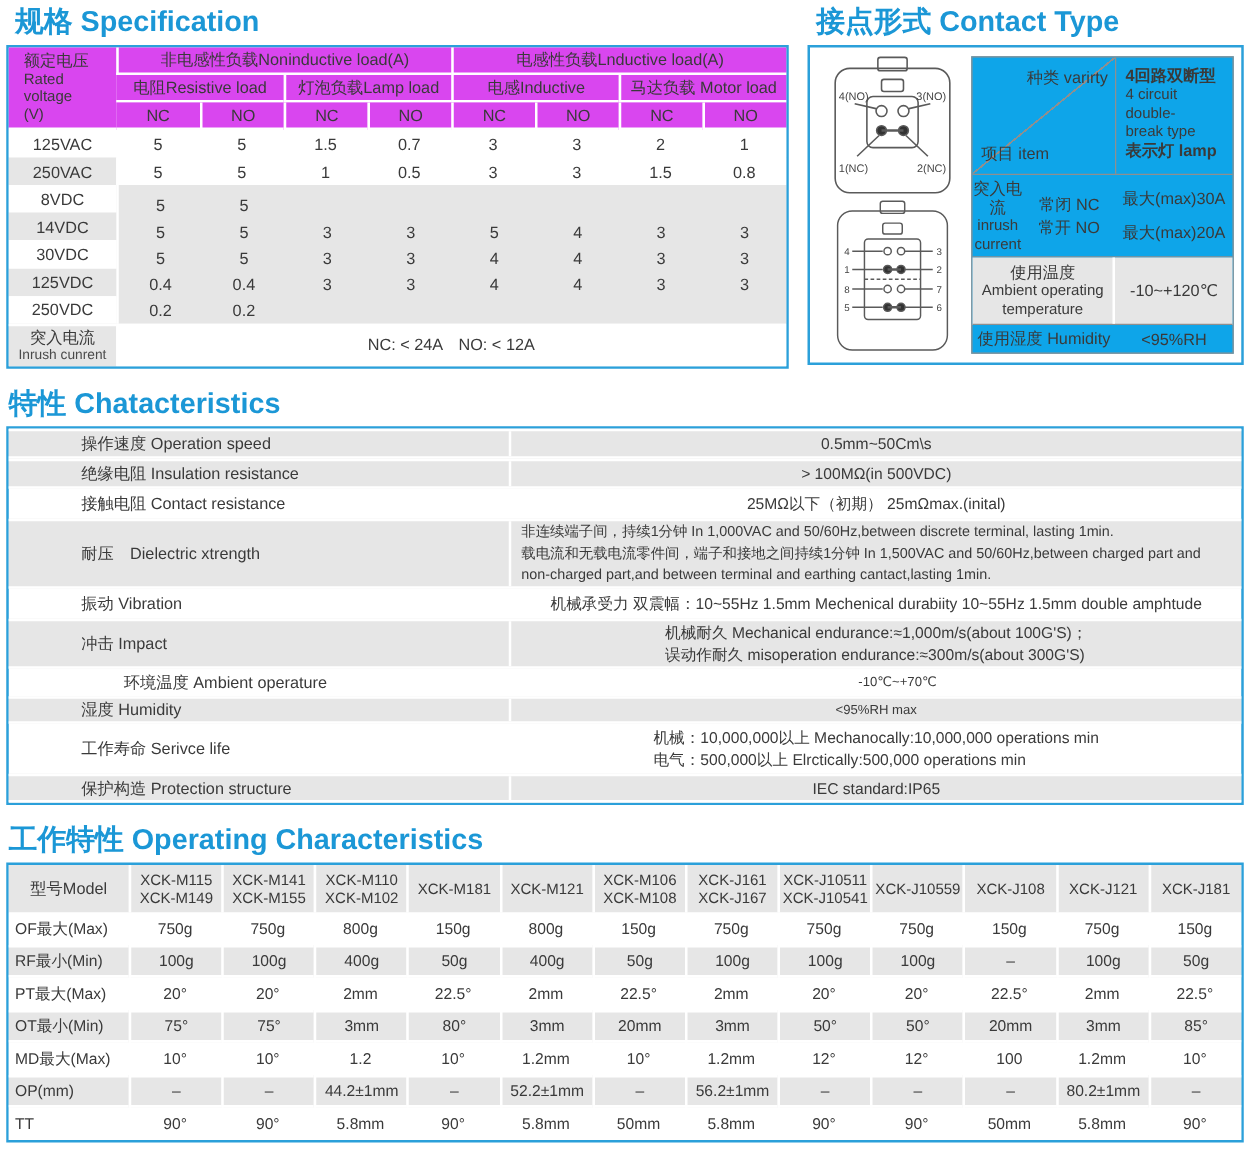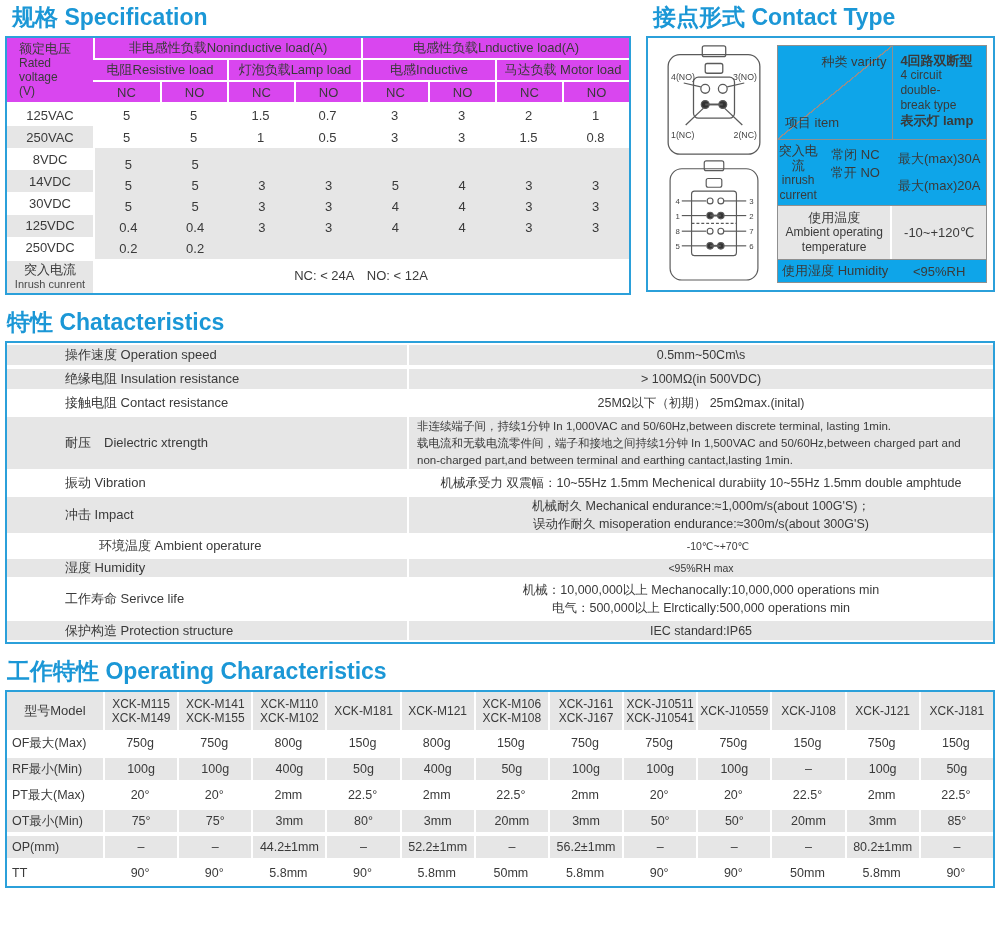--- a/index.html
+++ b/index.html
@@ -60,40 +60,40 @@
       #8f8f8f calc(50% + 0.7px), transparent calc(50% + 0.7px));
   }
   .ct-diag .variety { position: absolute; top: 7px; right: 6px; font-size: 13px; }
   .ct-diag .item { position: absolute; bottom: 7px; left: 7px; font-size: 13px; }
   .ct-type { width: 45%; padding: 7px 2px 0 7px; font-size: 12px; line-height: 15px; }
   .ct-type .b { font-weight: bold; font-size: 13px; }
   .ct-inrush { height: 66px; border-bottom: 1px solid #8f8f8f; }
   .ct-inrush .ct-left { display: flex; align-items: center; }
   .lblblock { flex: 1; text-align: center; line-height: 15px; }
   .lblblock .en { font-size: 12px; }
-  .subcol { width: 74px; height: 100%; display: flex; flex-direction: column; justify-content: flex-start; text-align: center; padding: 6px 0; }
+  .subcol { width: 74px; height: 100%; display: flex; flex-direction: column; justify-content: center; text-align: center; padding: 6px 0; }
   .ct-inrush .ct-right { display: flex; flex-direction: column; justify-content: space-around; text-align: center; padding: 6px 0; border-left: none; }
   .ct-temp { height: 54px; border-bottom: 1px solid #8f8f8f; background: #e6e6e6; }
   .ct-temp .ct-left { display: flex; flex-direction: column; justify-content: center; text-align: center; line-height: 15px; border-right: 2px solid #fff; }
   .ct-temp .en { font-size: 12px; }
   .ct-temp .ct-right { display: flex; align-items: center; justify-content: center; border-left: none; }
   .ct-hum { flex: 1; align-items: center; }
   .ct-hum .ct-left, .ct-hum .ct-right { display: flex; align-items: center; justify-content: center; height: 100%; border-left: none; }
 
   svg text { font-family: "Liberation Sans", sans-serif; fill: #444; }
 
   
   .char-table { margin: 0 5px; border: 2px solid #2ba0da; background: #fff; }
   .crow { display: flex; }
   .crow.gray { background: #e6e6e6; border-bottom: 2px solid #fff; border-top: 2px solid #fff; }
   .clabel { width: 402px; padding-left: 58px; display: flex; align-items: center; font-size: 13px; }
   .crow.gray .clabel { border-right: 2px solid #fff; }
   .cval {
     flex: 1; display: flex; align-items: center; justify-content: center;
-    text-align: center; font-size: 12.5px; line-height: 18px; white-space: pre-line;
+    text-align: left; font-size: 12.5px; line-height: 18px; white-space: pre-line;
   }
   .cval.left { justify-content: flex-start; text-align: left; font-size: 11.5px; line-height: 17px; padding-left: 8px; }
   .cval.small { font-size: 10.5px; }
 
   
   table.op {
     width: 990px; margin: 0 5px; border-collapse: separate; border-spacing: 0;
     border: 2px solid #2ba0da; table-layout: fixed; font-size: 12.5px; background:#fff;
   }
   table.op col.oc0 { width: 96px; }
@@ -505,20 +505,35 @@
           <td>80°</td>
           <td>3mm</td>
           <td>20mm</td>
           <td>3mm</td>
           <td>50°</td>
           <td>50°</td>
           <td>20mm</td>
           <td>3mm</td>
           <td>85°</td>
         </tr>
+        <tr class="w">
+          <td class="rowlbl">MD最大(Max)</td>
+          <td>10°</td>
+          <td>10°</td>
+          <td>1.2</td>
+          <td>10°</td>
+          <td>1.2mm</td>
+          <td>10°</td>
+          <td>1.2mm</td>
+          <td>12°</td>
+          <td>12°</td>
+          <td>100</td>
+          <td>1.2mm</td>
+          <td>10°</td>
+        </tr>
         <tr class="g">
           <td class="rowlbl">OP(mm)</td>
           <td>–</td>
           <td>–</td>
           <td>44.2±1mm</td>
           <td>–</td>
           <td>52.2±1mm</td>
           <td>–</td>
           <td>56.2±1mm</td>
           <td>–</td>

